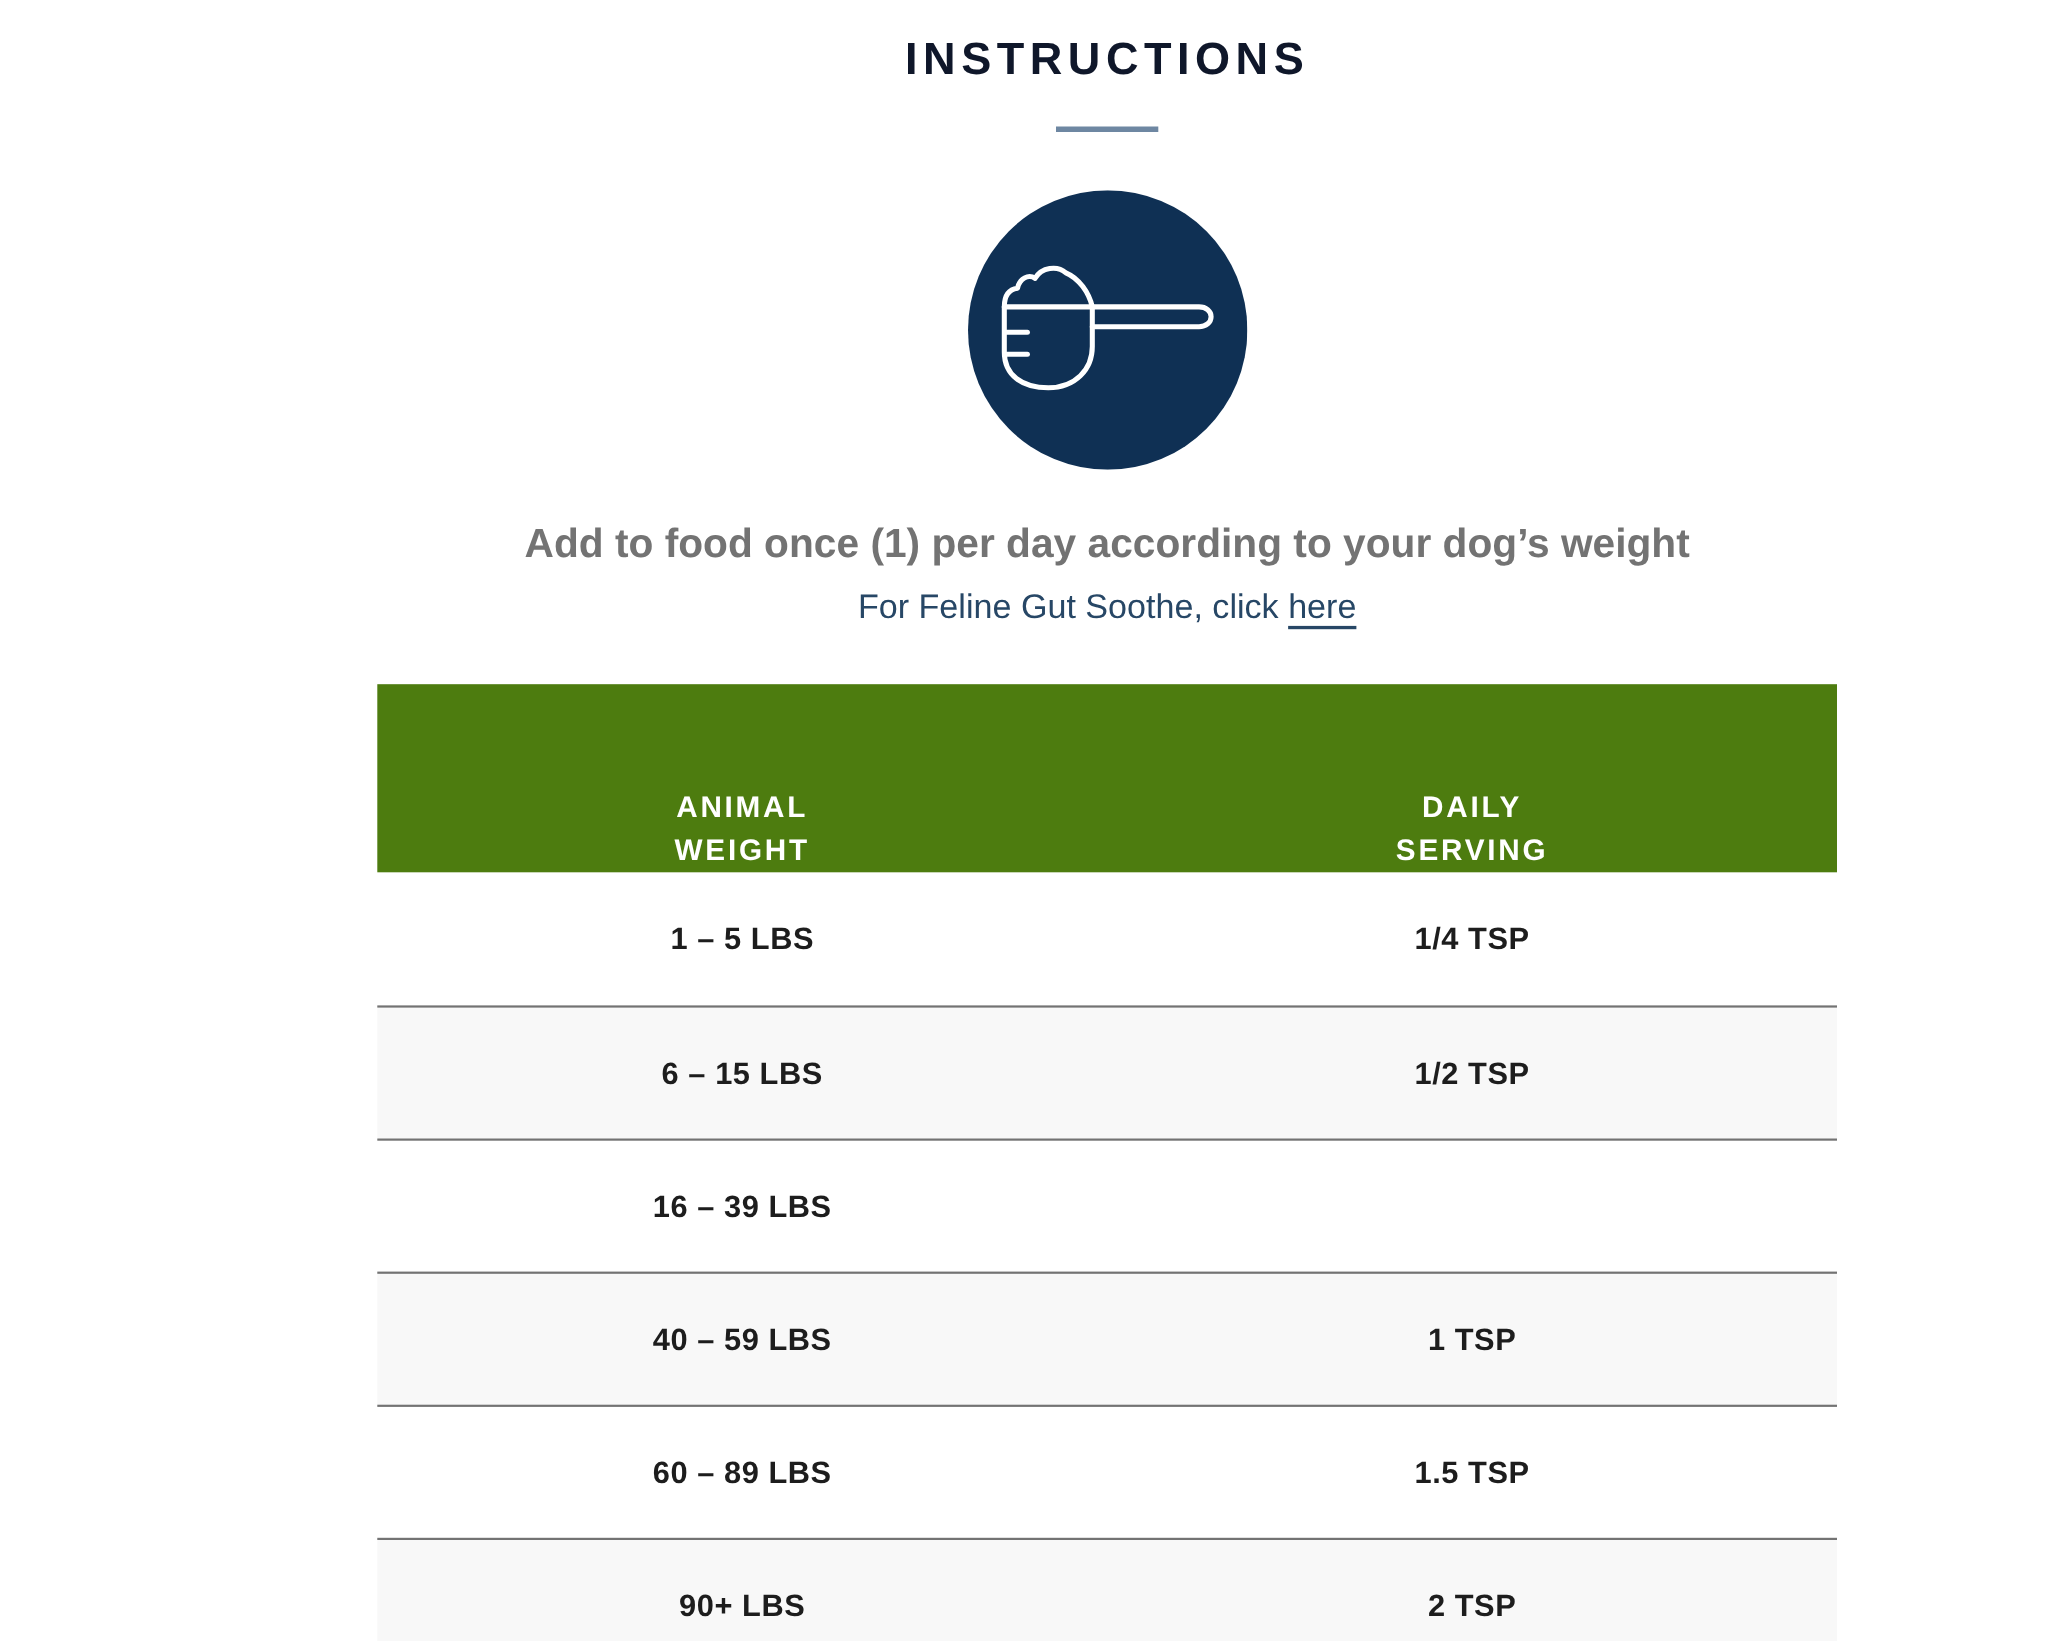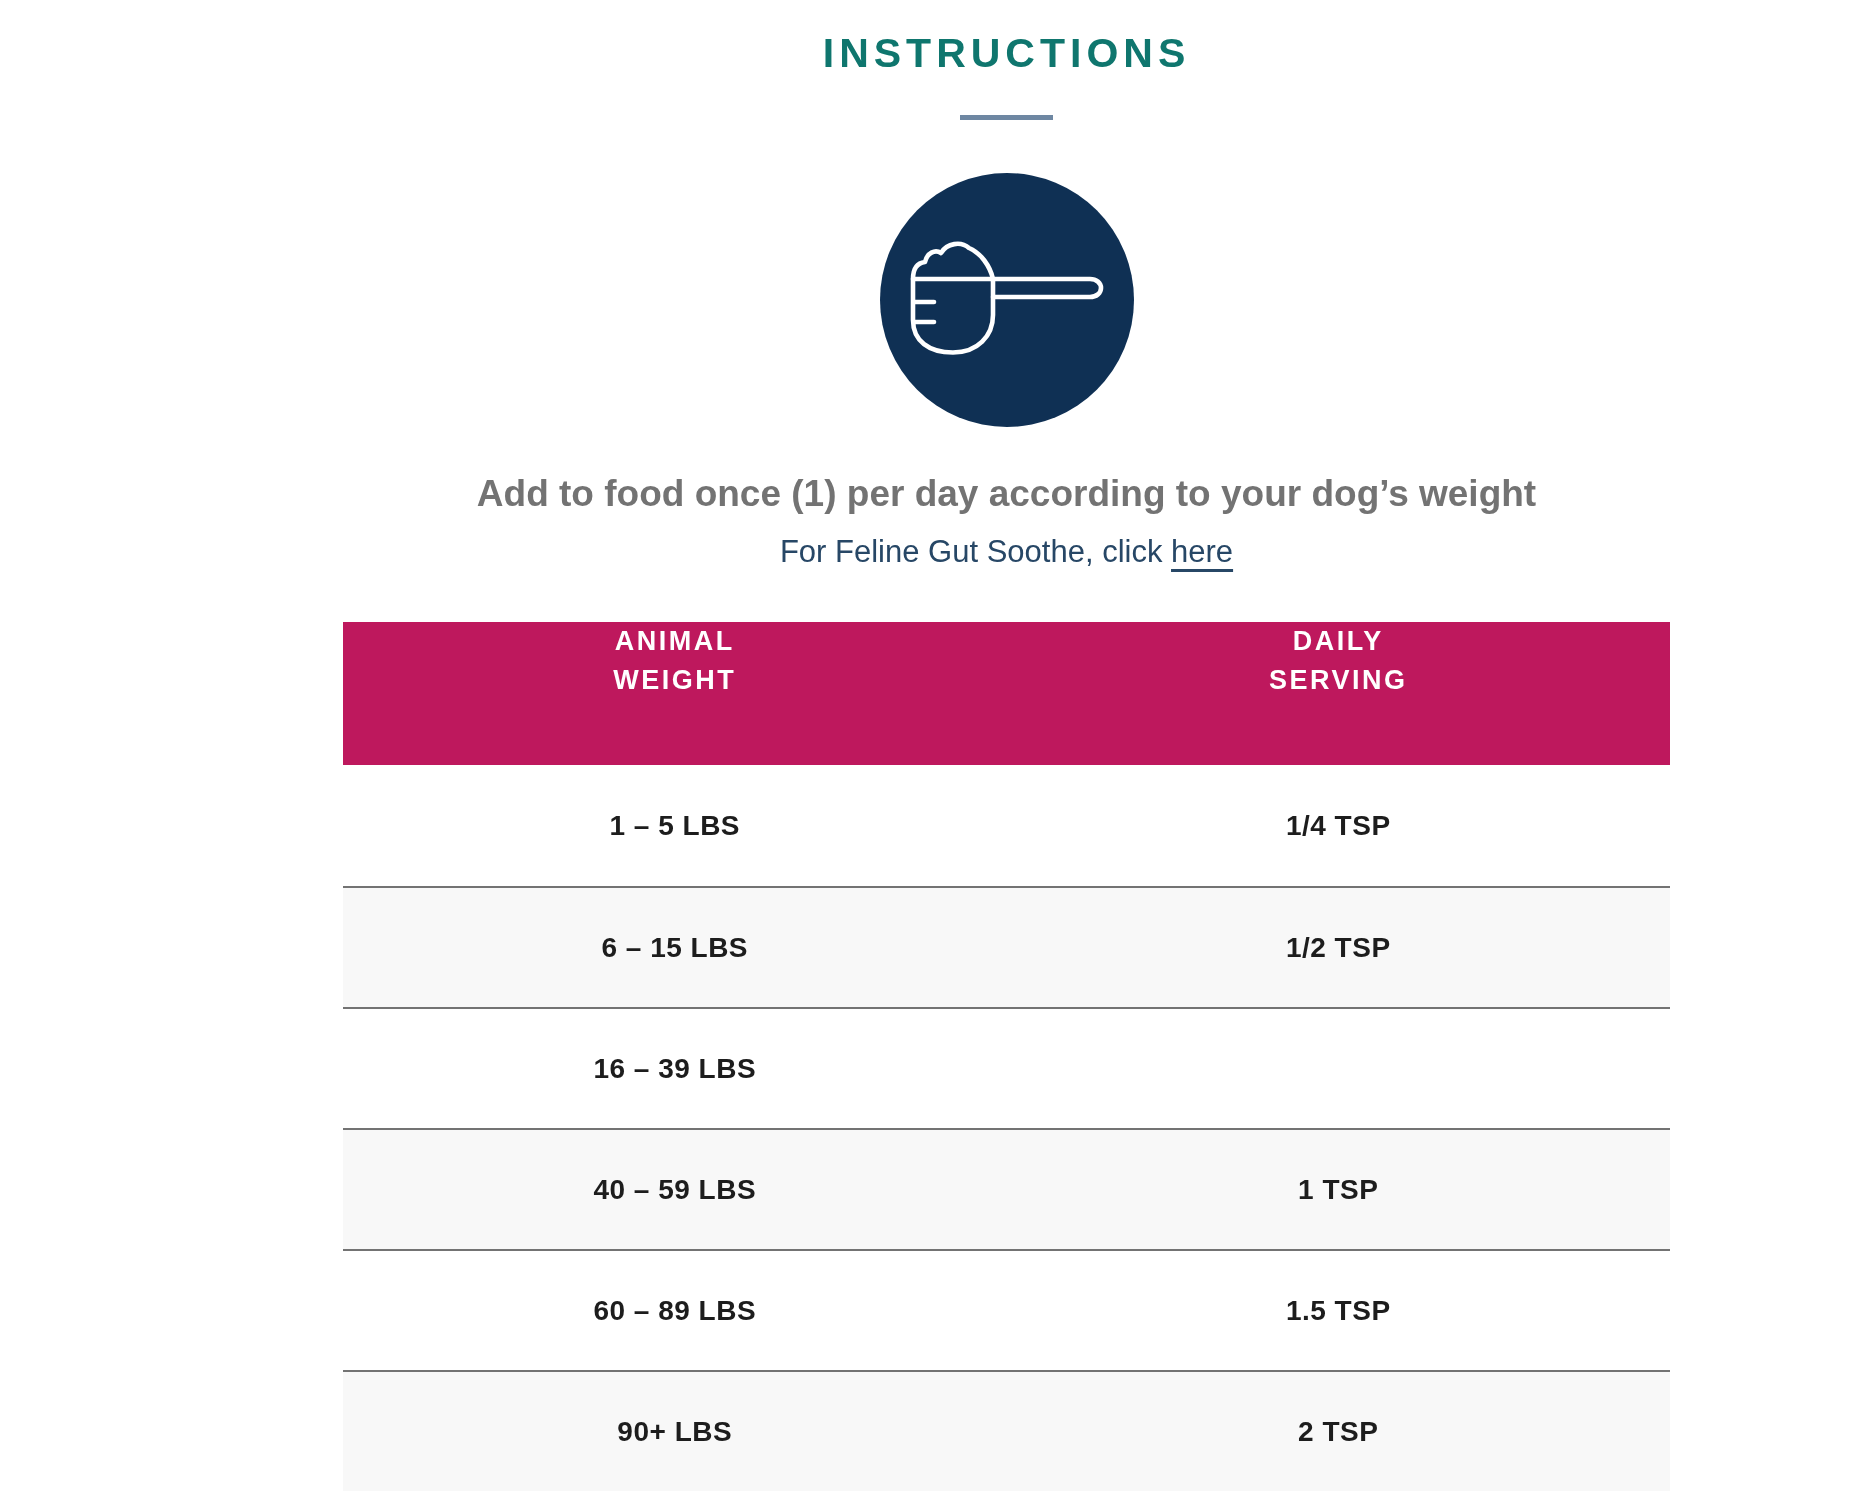--- a/index.html
+++ b/index.html
@@ -14,21 +14,21 @@
     width: 1327px;
     margin-left: 343px;
     text-align: center;
   }
   .page-title {
     margin-top: 28px;
     font-size: 41px;
     line-height: 50px;
     font-weight: bold;
     letter-spacing: 5px;
-    color: #0f766e;
+    color: #0f172a;
   }
   .title-divider {
     width: 93px;
     height: 5px;
     background: #6e87a2;
     margin: 37px auto 0;
   }
   .icon-circle {
     width: 254px;
     height: 254px;
@@ -56,23 +56,23 @@
     text-underline-offset: 7px;
     cursor: pointer;
     margin-top: 43px;
   }
   .serving-table {
     margin-top: 51px;
     width: 1327px;
   }
   .thead {
     display: flex;
-    align-items: flex-start;
-    height: 143px;
-    background: #be185d;
+    align-items: flex-end;
+    height: 171px;
+    background: #4d7c0f;
   }
   .th {
     width: 50%;
     color: #ffffff;
     font-weight: bold;
     font-size: 27px;
     line-height: 39px;
     letter-spacing: 2.5px;
   }
   .th span { display: block; }

